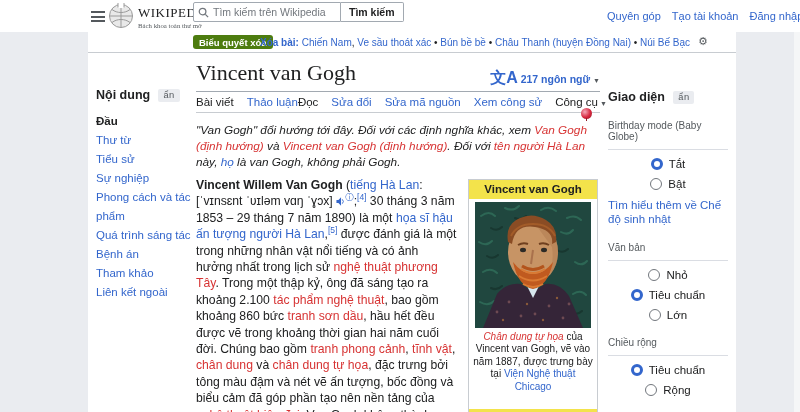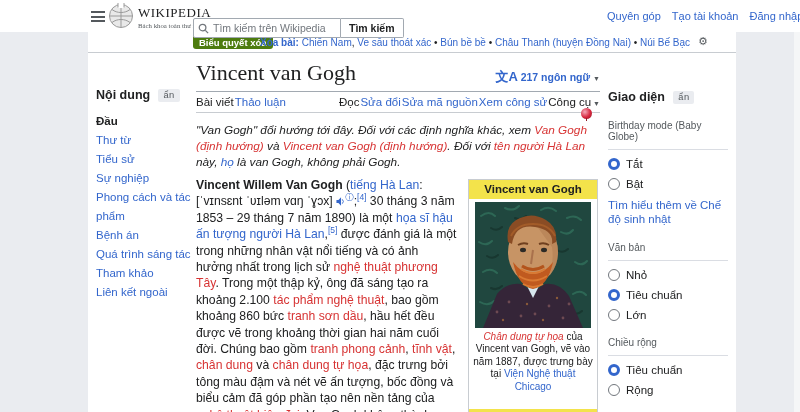--- a/index.html
+++ b/index.html
@@ -16,21 +16,21 @@
   #container { position:absolute; left:88px; top:0; width:648px; height:412px; background:#fff; }
 
   
   #header { position:absolute; left:0; top:0; width:800px; height:32px; background:#fff; z-index:5; }
   #burger { position:absolute; left:91px; top:11px; width:14px; height:11px; cursor:pointer; }
   #burger div { height:2px; background:#54595d; margin-bottom:2.5px; }
   #globe { position:absolute; left:108px; top:3px; }
   #wordmark { position:absolute; left:138px; top:5px; font-family:"Liberation Serif","DejaVu Serif",serif; }
   #wordmark .wm { font-size:13px; letter-spacing:.5px; color:#202122; }
   #wordmark .tg { font-size:6.8px; color:#54595d; margin-top:1px; }
-  #searchwrap { position:absolute; left:193px; top:18px; display:flex; }
+  #searchwrap { position:absolute; left:193px; top:2px; display:flex; }
   #searchbox { width:148px; height:20px; border:1px solid #a2a9b1; border-radius:2px 0 0 2px; background:#fff;
     display:flex; align-items:center; padding:0 4px; }
   #searchbox input { border:none; outline:none; font-size:10.5px; width:120px; color:#202122; background:transparent; }
   #searchbox input::placeholder { color:#72777d; }
   #searchbtn { height:20px; border:1px solid #a2a9b1; border-left:none; border-radius:0 2px 2px 0;
     background:#fff; font-size:10.5px; font-weight:bold; padding:0 8px; cursor:pointer; color:#202122; }
   #toplinks { position:absolute; left:607px; top:10px; font-size:11px; white-space:nowrap; }
   #toplinks span { margin-right:11px; }
 
   
@@ -48,25 +48,25 @@
     padding:1px 5px; border-radius:2px; cursor:pointer;font-family:Liberation Mono, monospace; }
   #toc { list-style:none; margin-top:10px; }
   #toc li { line-height:19px; color:#3366cc; cursor:pointer; }
   #toc li.active { color:#202122; font-weight:bold; }
 
   
   #main { position:absolute; left:196px; top:60px; width:404px; }
   #page-title { font-family:"Liberation Serif","DejaVu Serif",serif; font-size:22px; font-weight:normal;
     color:#202122; border-bottom:1px solid #a2a9b1; padding-bottom:5px; }
   #langbtn { position:absolute; right:0; top:8px; font-size:10.5px; font-weight:bold; color:#3366cc; cursor:pointer; }
-  #langbtn .za { font-size:13px; }
+  #langbtn .za { font-size:16px; }
   .chev { font-size:7px; color:#54595d; }
   #tabsrow { display:flex; justify-content:space-between; border-bottom:1px solid #c8ccd1;
     font-size:11.5px; padding:4px 0 4px 0; }
-  .tabs { display:flex; gap:1px; white-space:nowrap; }
+  .tabs { display:flex; gap:13px; white-space:nowrap; }
   .tab { color:#3366cc; cursor:pointer; }
   .tab.active { color:#202122; }
   .tab.dark { color:#202122; }
   #bday-icon { position:absolute; right:8px; top:48px; width:11px; height:11px; cursor:pointer;
     background:radial-gradient(circle at 35% 35%, #f4a9b8 0%, #d7263d 55%, #8e1b2a 100%); border-radius:50%; }
   #bday-icon:after { content:""; position:absolute; left:5px; top:10px; width:1px; height:3px; background:#8e1b2a; }
   #hatnote { margin-top:9px; font-size:11.8px; font-style:italic; line-height:16px; width:392px; }
   #body-text { margin-top:7px; font-size:12.2px; line-height:16.4px; }
   #body-text p { margin-bottom:9px; }
 
@@ -75,21 +75,21 @@
     background:#fff; font-size:10.3px; line-height:12.5px; }
   .ib-bar { background:#f3e34b; font-weight:bold; text-align:center; padding:3px 2px; font-size:11.5px; }
   .ib-bar2 { background:#f3e34b; font-weight:bold; text-align:center; padding:2px; font-size:10.5px; }
   .ib-img { display:block; margin:3px auto 2px auto; cursor:pointer; }
   .ib-caption { text-align:center; padding:1px 4px 16px 4px; font-size:10px; line-height:12.5px; }
 
   
   #rail { position:absolute; left:608px; top:90px; width:120px; font-size:11.5px; }
   .rail-hr { border:none; border-top:1px solid #dadde3; margin:7px 0; }
   .rail-sec-label { color:#54595d; font-size:10px; margin-top:16px; }
-  .radio-row { display:flex; align-items:center; gap:6px; margin:8px 0; cursor:pointer; }
+  .radio-row { display:flex; align-items:center; gap:6px; margin:8px 0; cursor:pointer;justify-content:center; }
   .radio { width:12px; height:12px; border-radius:50%; border:1px solid #72777d; background:#fff; flex:none; }
   .radio.sel { border:3.5px solid #36c; }
   .rail-link { color:#3366cc; line-height:14px; margin:8px 0; cursor:pointer; }
 
   
   #sb-track { position:absolute; right:0; top:0; width:6px; height:412px; background:#f5f6f7; }
   #sb-thumb { position:absolute; right:1px; top:2px; width:4px; height:22px; background:#8f969c; border-radius:2px; }
 </style>
 </head>
 <body>
@@ -139,22 +139,22 @@
   <div class="panel-head">
     <span>Nội dung</span>
     <span class="hide-pill">ẩn</span>
   </div>
   <ul id="toc">
       <li class="active">Đầu</li>
       <li>Thư từ</li>
       <li>Tiểu sử</li>
       <li>Sự nghiệp</li>
       <li>Phong cách và tác phẩm</li>
+      <li>Quá trình sáng tác</li>
       <li>Bệnh án</li>
-      <li>Quá trình sáng tác</li>
       <li>Tham khảo</li>
       <li>Liên kết ngoài</li>
     </ul>
 </div>
 
 <div id="main">
   <div id="langbtn">
     <span class="za">文A</span>
     <span>217 ngôn ngữ</span>
     <span class="chev">▼</span>

